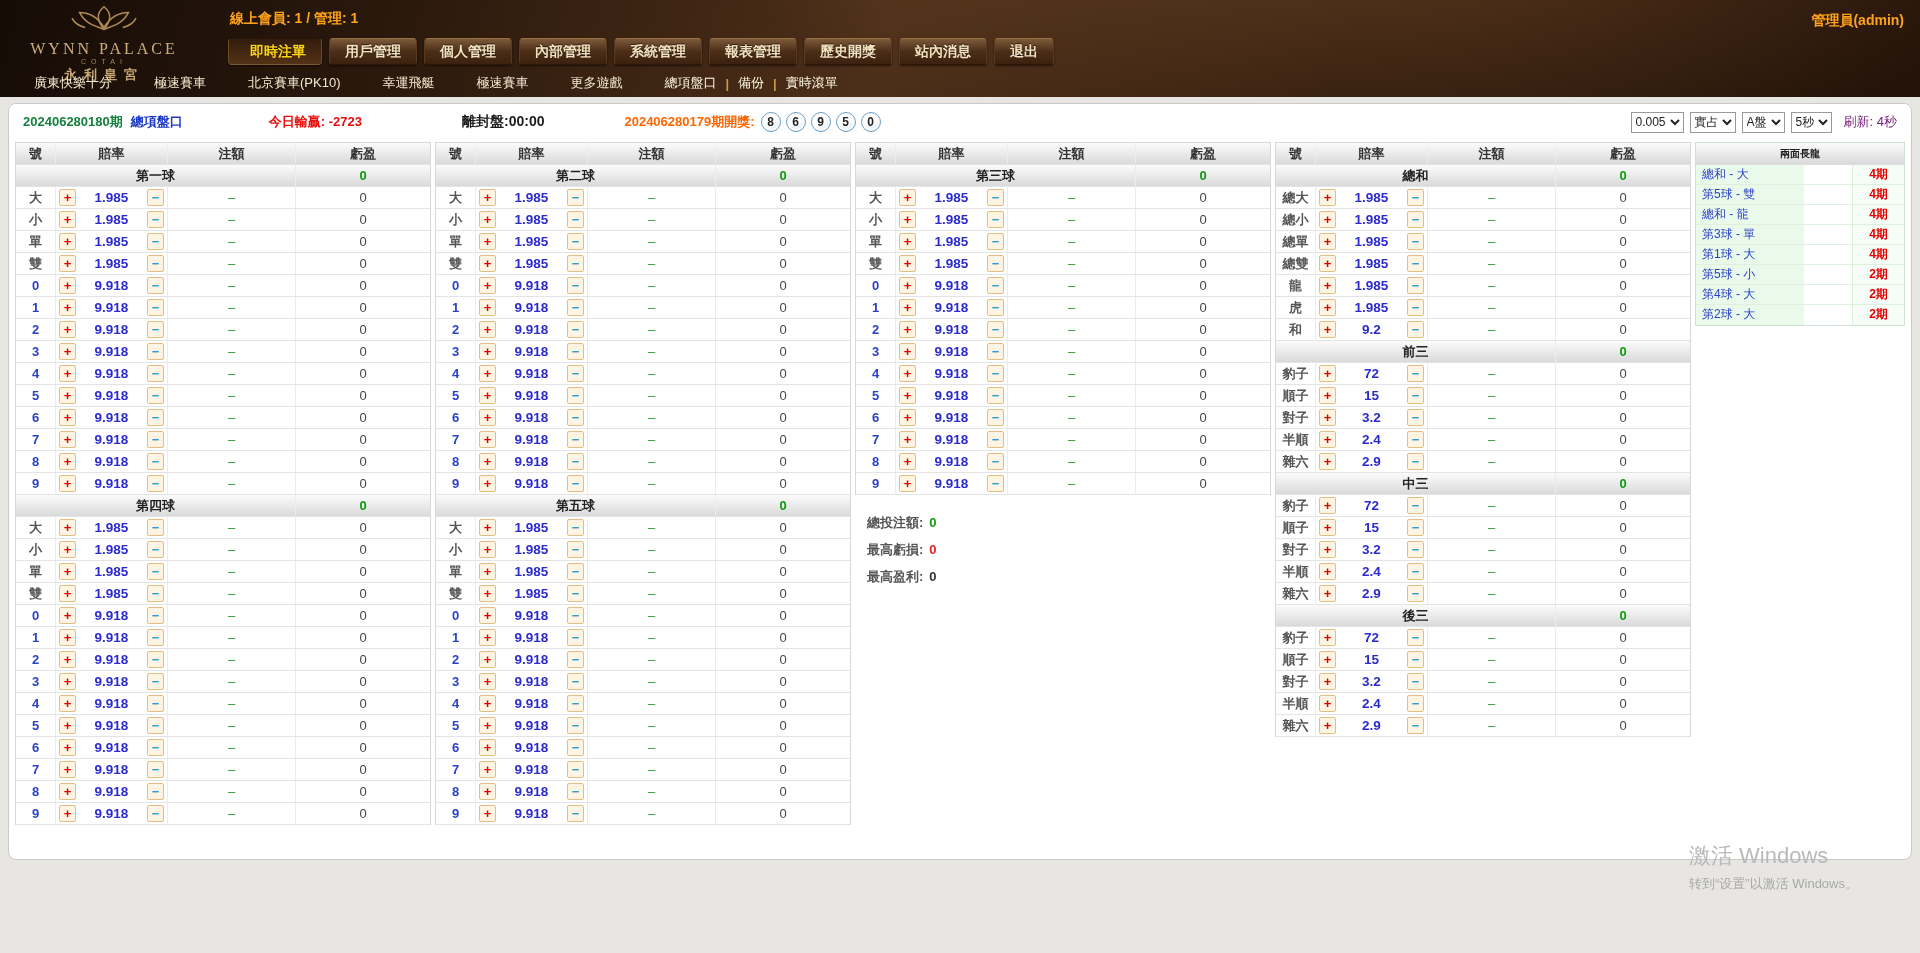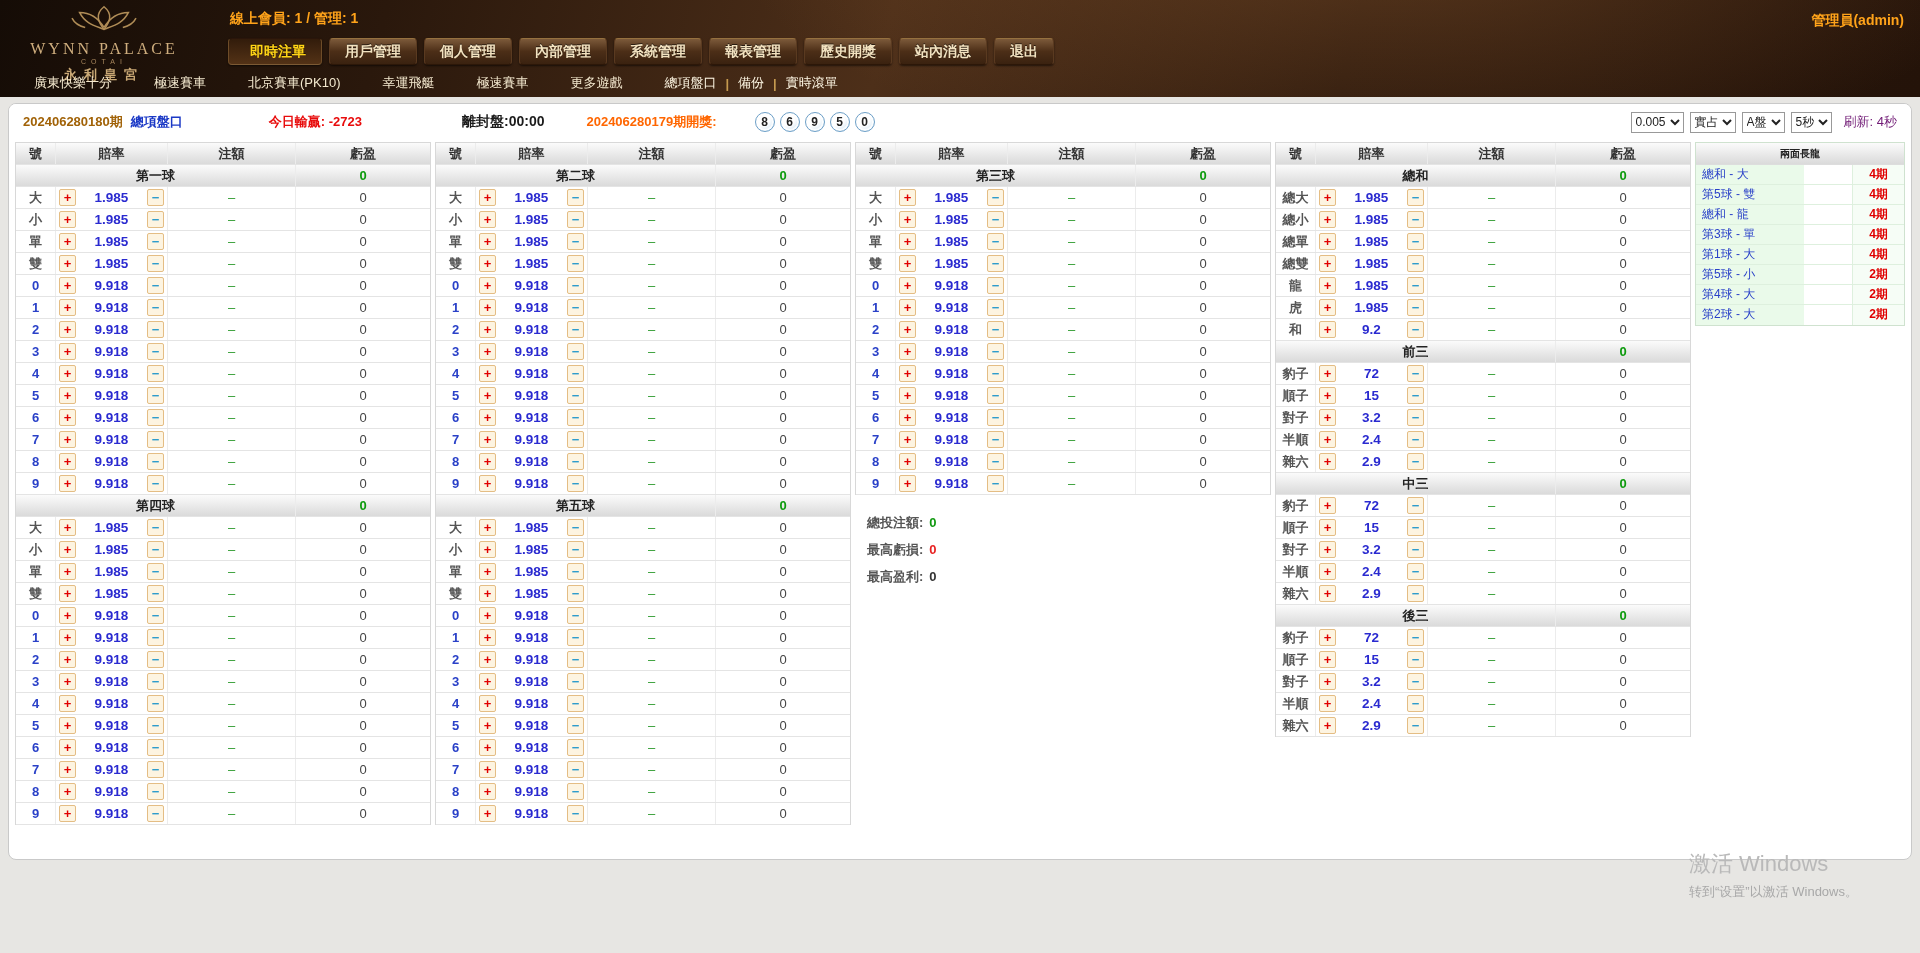--- a/index.html
+++ b/index.html
@@ -41,25 +41,25 @@
   .subnav{ position:absolute; left:0; right:0; bottom:4px; height:20px; display:flex; align-items:center; font-size:13px;}
   .games{ display:flex; margin-left:34px;}
   .game-link{ margin-right:42px; color:#f4e9cf; text-decoration:none; cursor:pointer; white-space:nowrap;}
   .sublinks{ display:flex; align-items:center; gap:9px; color:#fdf6e3;}
   .sub-link{ color:#fdf6e3; text-decoration:none; cursor:pointer;}
   .sep{ color:#c59a4f; font-weight:bold;}
   
   .main{ padding:6px 8px 0;}
   .panel{ background:#fff; border:1px solid #c9c9c9; border-radius:8px; height:757px; overflow:hidden;}
   .infobar{ display:flex; align-items:center; height:36px; padding:0 14px; font-size:13px; background:#fff;}
-  .period{ color:#a16207; font-weight:bold;}
+  .period{ color:#15803d; font-weight:bold;}
   .board-link{ color:#1b39c6; font-weight:bold; margin-left:8px; text-decoration:none; cursor:pointer;}
   .today{ margin-left:86px; color:#e80c0c; font-weight:bold;}
   .close-time{ margin-left:100px; color:#1c1c1c; font-weight:bold; font-size:14px;}
-  .draw{ margin-left:42px; color:#f60; font-weight:bold; display:flex; align-items:center;gap:32px;}
+  .draw{ margin-left:80px; color:#f60; font-weight:bold; display:flex; align-items:center;}
   .balls{ display:inline-flex; gap:5px; margin-left:6px;}
   .ball{
     width:20px; height:20px; border-radius:50%;
     background:radial-gradient(circle at 35% 30%, #ffffff 42%, #eaf3fa 62%, #a9cbe4 100%);
     border:1px solid #6d9fc7; box-shadow:inset 0 0 0 2px rgba(255,255,255,.85);
     color:#222; font-weight:bold; font-size:12px;
     display:flex; align-items:center; justify-content:center;
   }
   .spacer{ flex:1;}
   .ctl-select{ height:21px; font-size:12px; margin-left:6px; border:1px solid #999; background:#fff; font-family:inherit; color:#222;}
@@ -98,21 +98,21 @@
   .t-val.dark{ color:#333;}
   
   .dragon{ width:210px; flex:none; border:1px solid #cfe2cf;}
   .d-head{ height:22px; line-height:22px; text-align:center; font-weight:bold; font-size:10px; color:#222;
     background:linear-gradient(#fbfbfb,#dadada); border-bottom:1px solid #ddd;}
   .d-row{ display:flex; height:20px; line-height:19px; border-bottom:1px solid #def0de; font-size:12px;gap:48px;}
   .d-row:last-child{ border-bottom:none;}
   .d-name{ flex:1; background:#eafaea; color:#2a41c8; padding-left:6px; text-decoration:none; cursor:pointer; text-align:left;}
   .d-count{ width:52px; text-align:center; background:#f6fdf6; color:#e00000; font-weight:bold; border-left:1px solid #def0de;}
   
-  .watermark{ position:absolute; right:62px; bottom:52px; pointer-events:none;}
+  .watermark{ position:absolute; right:62px; bottom:60px; pointer-events:none;}
   .wm1{ font-size:22px; color:#b9b9b9;}
   .wm2{ font-size:13px; color:#a8a8a8; margin-top:4px;}
 </style>
 </head>
 <body>
 
 <div class="header">
   <div class="logo">
     <svg class="logo-emblem" viewBox="0 0 80 34" width="80" height="32">
       <g fill="none" stroke="#b08d57" stroke-width="1.6">

